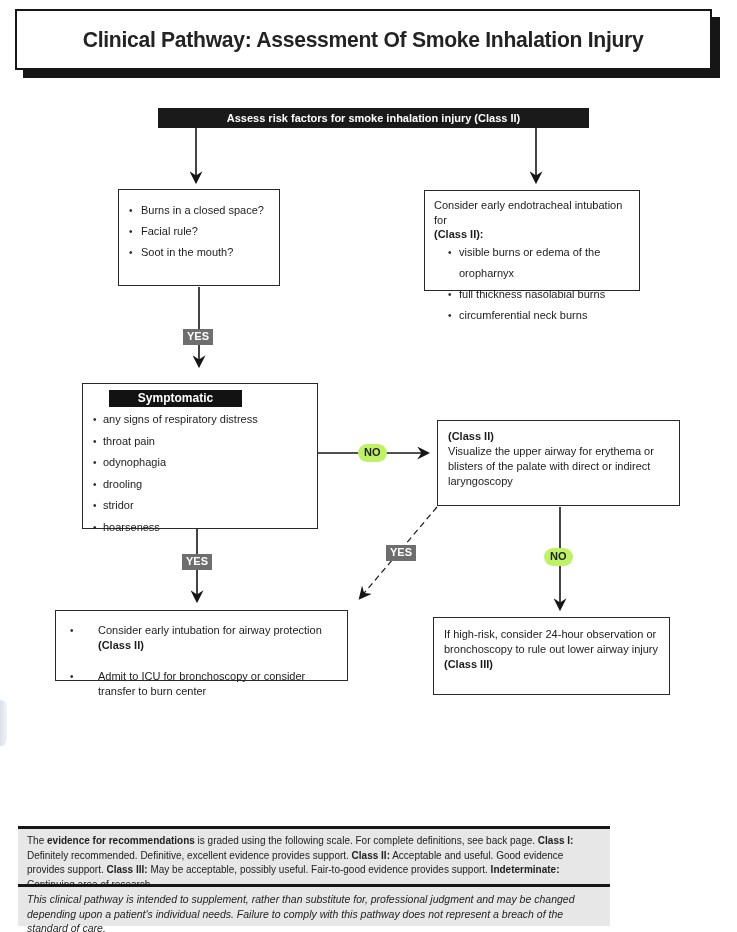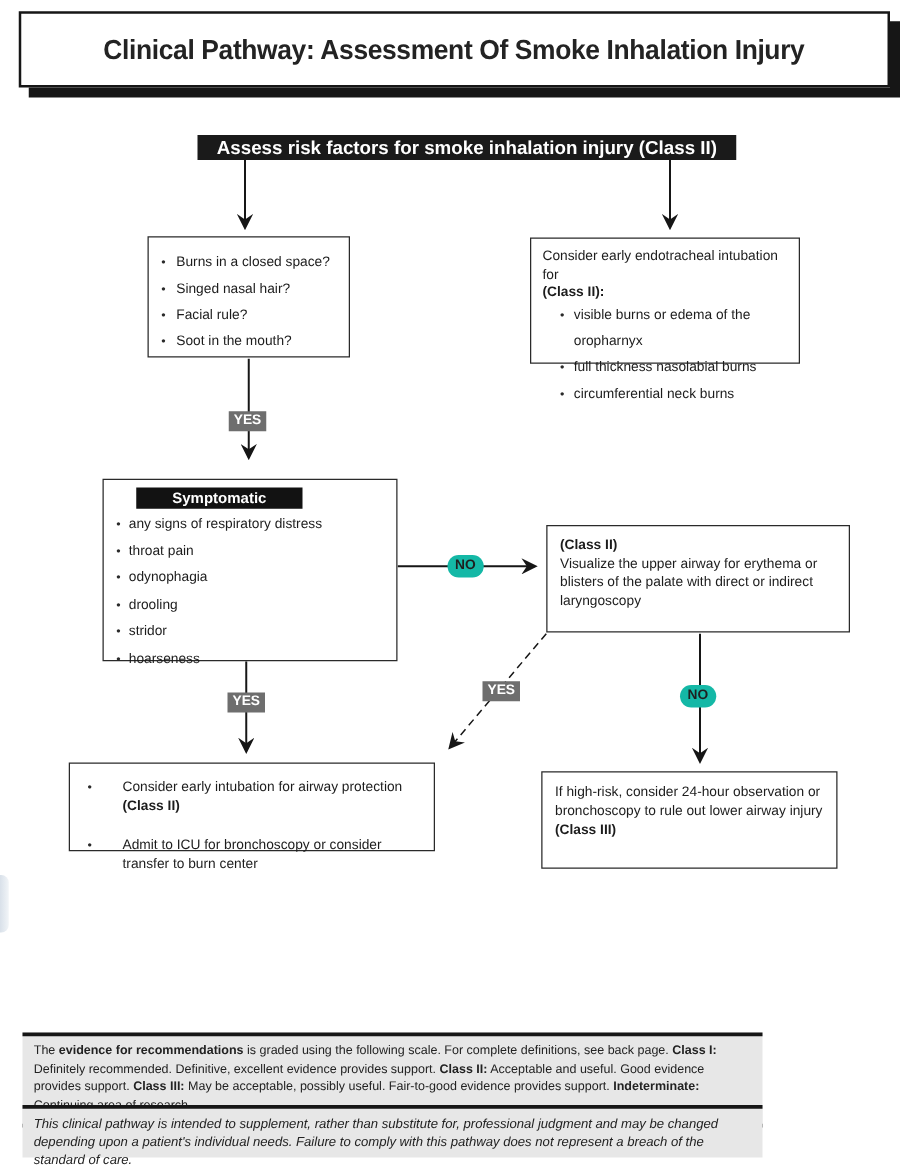--- a/index.html
+++ b/index.html
@@ -19,21 +19,21 @@
   }
   
   svg.connectors{position:absolute;left:0;top:0;width:737px;height:932px;z-index:1;pointer-events:none;}
   
   .node{
     position:absolute;background:#fff;border:1.5px solid #2a2a2a;
     font-size:11px;line-height:15px;z-index:2;box-sizing:border-box;
   }
   .banner{
     position:absolute;left:158px;top:108px;width:431px;height:20px;
-    background:#1a1a1a;color:#fff;font-weight:bold;font-size:15px;
+    background:#1a1a1a;color:#fff;font-weight:bold;font-size:11px;
     display:flex;align-items:center;justify-content:center;z-index:2;
   }
   .box-risk{left:118px;top:189px;width:162px;height:97px;padding:10px 6px 0 6px;}
   .box-intub{left:424px;top:190px;width:216px;height:101px;padding:7px 8px 0 9px;}
   .box-sympt{left:82px;top:383px;width:236px;height:146px;padding:4px 6px 0 6px;}
   .box-visual{left:437px;top:420px;width:243px;height:86px;padding:8px 10px 0 10px;}
   .box-airway{left:55px;top:610px;width:293px;height:71px;padding:12px 10px 0 0;}
   .box-highrisk{left:433px;top:617px;width:237px;height:78px;padding:9px 10px 0 10px;}
   .li{position:relative;padding-left:15px;}
   .li::before{content:"•";position:absolute;left:4px;top:0;font-size:10px;color:#2a2a2a;}
@@ -45,21 +45,21 @@
     margin:2px 0 2px 20px;width:133px;height:17px;background:#121212;color:#fff;
     font-weight:bold;font-size:12px;display:flex;align-items:center;justify-content:center;
   }
   .box-airway .li{padding-left:42px;line-height:15px;}
   .box-airway .li::before{left:14px;}
   .box-airway .li + .li{margin-top:16px;}
   .b{font-weight:bold;}
   
   .lbl{position:absolute;z-index:3;font-weight:bold;font-size:11px;line-height:13px;}
   .lbl-yes{background:#6e6e6e;color:#fff;padding:1px 4px 2px;}
-  .lbl-no{background:#14b8a6;color:#1f1f1f;padding:2px 6px 3px;border-radius:10px;}
+  .lbl-no{background:#bef264;color:#1f1f1f;padding:2px 6px 3px;border-radius:10px;}
   .yes-1{left:183px;top:329px;}
   .yes-2{left:182px;top:554px;}
   .yes-3{left:386px;top:545px;}
   .no-1{left:358px;top:444px;}
   .no-2{left:544px;top:548px;}
   
   .note{
     position:absolute;left:18px;width:592px;background:#e7e7e7;z-index:2;
     border-top:3px solid #161616;box-sizing:border-box;
     font-size:10px;line-height:14.5px;color:#222;padding:5px 9px 7px 9px;
@@ -94,21 +94,20 @@
     <path d="M437,507 L360,598" stroke="#161616" stroke-width="1.2" stroke-dasharray="6 4" fill="none" marker-end="url(#arrow)"></path>
     <path d="M560,507 V609" stroke="#161616" stroke-width="1.6" fill="none" marker-end="url(#arrow)"></path>
   </svg>
 
   <div class="banner">
     <span>Assess risk factors for smoke inhalation injury (Class II)</span>
   </div>
 
   <div class="node box-risk">
     <div class="li">Burns in a closed space?</div>
-    <div class="li">Singed nasal hair?</div>
     <div class="li">Facial rule?</div>
     <div class="li">Soot in the mouth?</div>
   </div>
 
   <div class="node box-intub">
     <div class="intro">
       <span>Consider early endotracheal intubation for</span><br>
       <span class="b">(Class II):</span>
     </div>
     <div class="li">visible burns or edema of the oropharnyx</div>

